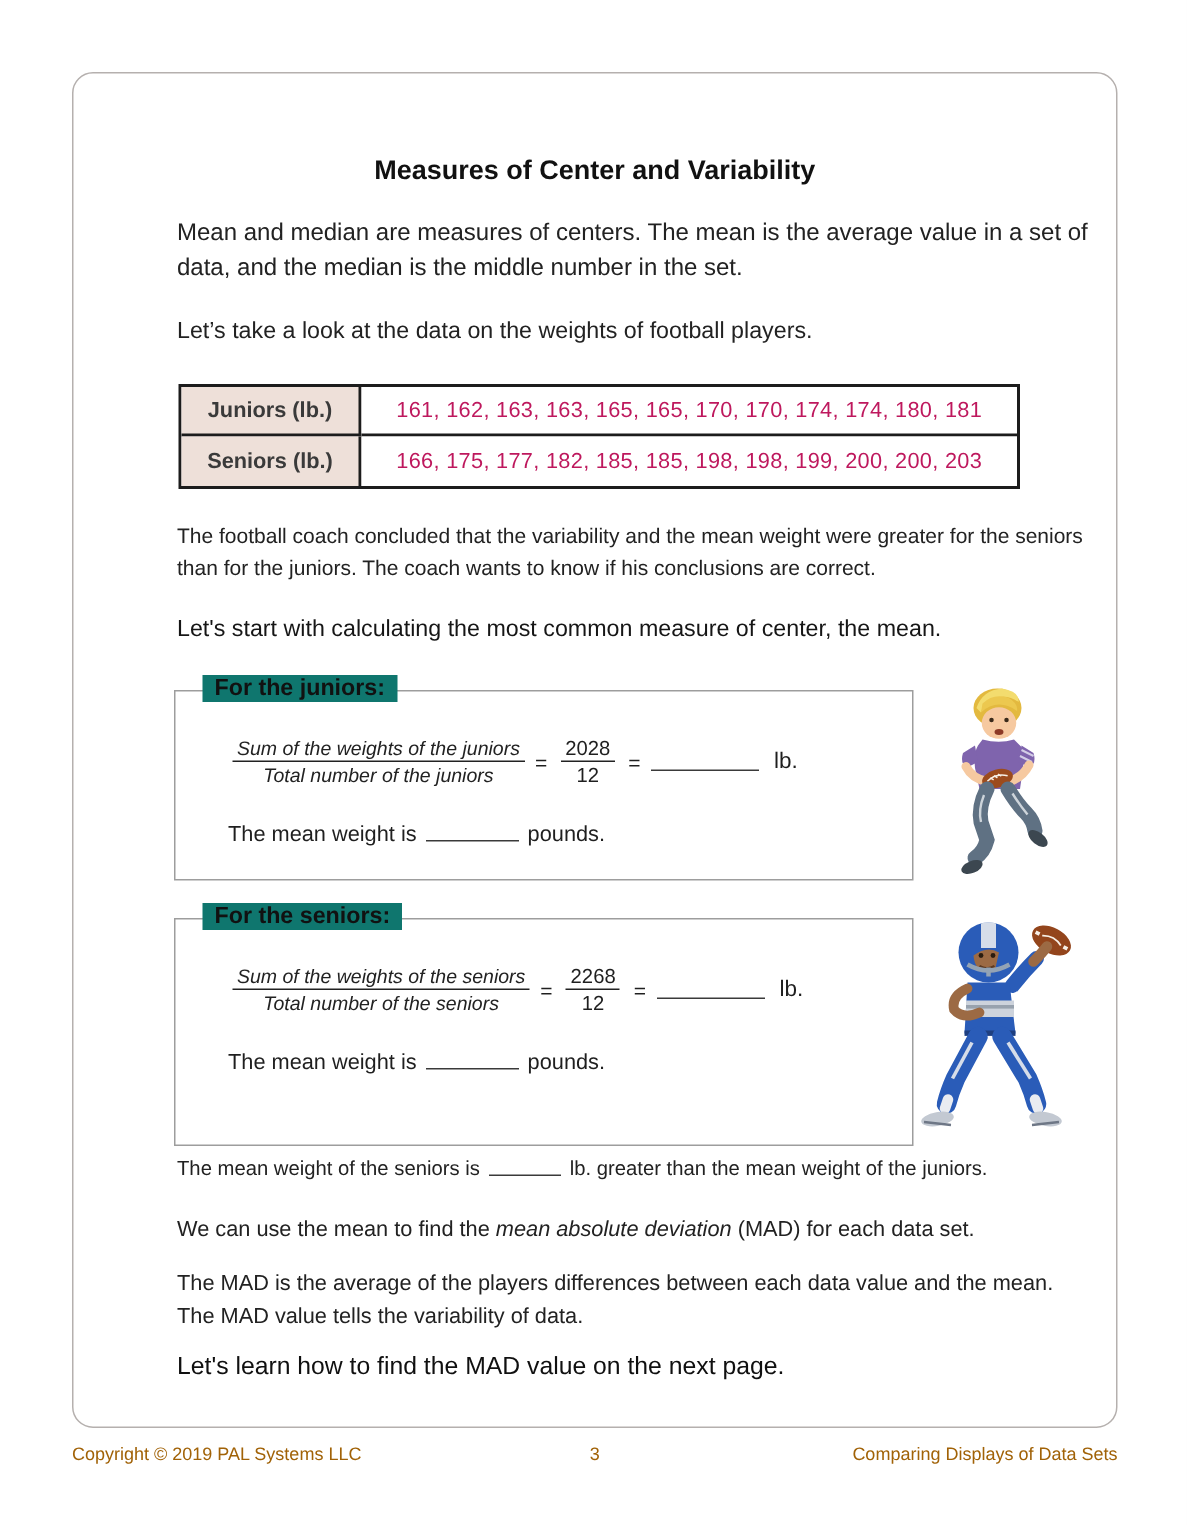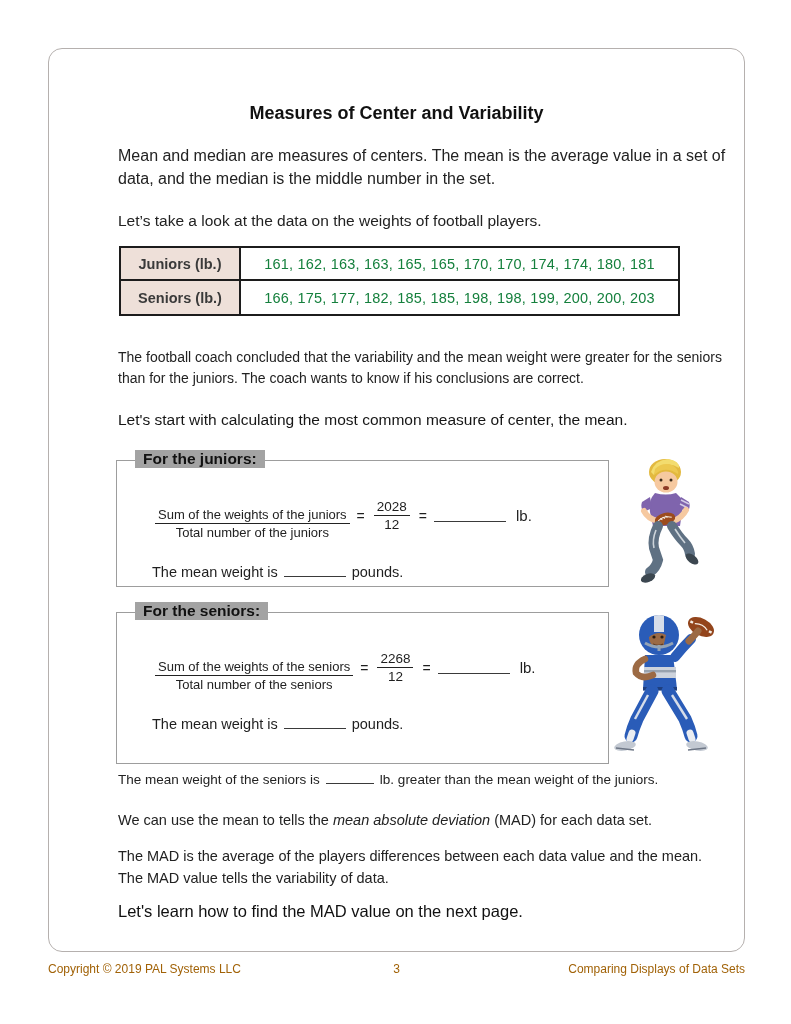--- a/index.html
+++ b/index.html
@@ -15,38 +15,38 @@
 
   .title { position:absolute; top:54px; left:0; width:100%; text-align:center;
            font-size:18px; font-weight:bold; color:#111; }
 
   .para { position:absolute; left:69px; color:#222; }
   .p1 { top:96px; width:608px; font-size:16px; line-height:1.42; }
   .p2 { top:163px; font-size:15.5px; }
   .coach { top:298px; width:622px; font-size:14px; line-height:1.52; }
   .lets-start { top:362px; font-size:15.5px; color:#161616; }
 
-  .wtable { position:absolute; left:70px; top:197px; display:grid;
+  .wtable { position:absolute; left:70px; top:207px; display:grid;
             grid-template-columns:120px 437px; border:2px solid #1c1c1c; }
   .wcell { display:flex; align-items:center; justify-content:center; height:33px;
            font-size:14.5px; background:#fff; }
   .wlabel { background:#eee0d9; border-right:2px solid #1c1c1c; font-weight:bold; color:#3a3a3a; }
   .row-sep { border-bottom:2px solid #1c1c1c; }
-  .wvals { letter-spacing:.2px; color:#15803d; }
+  .wvals { letter-spacing:.2px; color:#be185d; }
 
   .fbox { position:absolute; left:67px; width:493px; border:1.2px solid #9d9d9d; background:#fff; }
   .jbox { top:411px; height:127px; }
   .sbox { top:563px; height:152px; }
-  .legend { position:absolute; top:-11px; left:18px; background:#a3a3a3; padding:0 8px;
+  .legend { position:absolute; top:-11px; left:18px; background:#0f766e; padding:0 8px;
             font-weight:bold; font-size:15.5px; color:#111; }
   .eq-row { display:flex; align-items:center; margin:30px 0 0 38px; font-size:13.5px; }
   .fraction { display:inline-flex; flex-direction:column; align-items:center; text-align:center; }
   .fraction .num { border-bottom:1.4px solid #222; padding:0 3px 1px; }
   .fraction .den { padding-top:1px; }
-  .fr-words { font-size:13px; color:#222;margin-top:16px; }
+  .fr-words { font-style:italic; font-size:13px; color:#222; }
   .fr-nums { font-size:13.5px; margin:0 2px; }
   .eq { margin:0 7px; font-size:14px; }
   .blank { display:inline-block; border-bottom:1.4px solid #3a3a3a; height:1em; vertical-align:baseline; }
   .blank-lg { width:72px; }
   .blank-md { width:62px; margin:0 6px; }
   .blank-sm { width:48px; margin:0 6px; }
   .unit { font-size:15px; margin-left:10px; }
   .mean-line { margin:22px 0 0 35px; font-size:14.5px; }
 
   .player { position:absolute; }
@@ -190,21 +190,21 @@
         <ellipse cx="90" cy="141" rx="11" ry="4.6" fill="#c3c9d2" transform="rotate(10 90 141)"></ellipse>
         <path d="M9 143 L27 145 M81 145 L99 143" stroke="#6e7786" stroke-width="1.6"></path>
       </svg>
     </div>
 
     <p class="para comparison">
       <span>The mean weight of the seniors is</span><span class="blank blank-sm"></span><span>lb. greater than the mean weight of the juniors.</span>
     </p>
 
     <p class="para madp1">
-      <span>We can use the mean to tells the</span>
+      <span>We can use the mean to find the</span>
       <span class="it">mean absolute deviation</span>
       <span>(MAD) for each data set.</span>
     </p>
 
     <p class="para madp2">The MAD is the average of the players differences between each data value and the mean. The MAD value tells the variability of data.</p>
     <p class="para madp3">Let's learn how to find the MAD value on the next page.</p>
 
   </div>
 
   <div class="footer">

